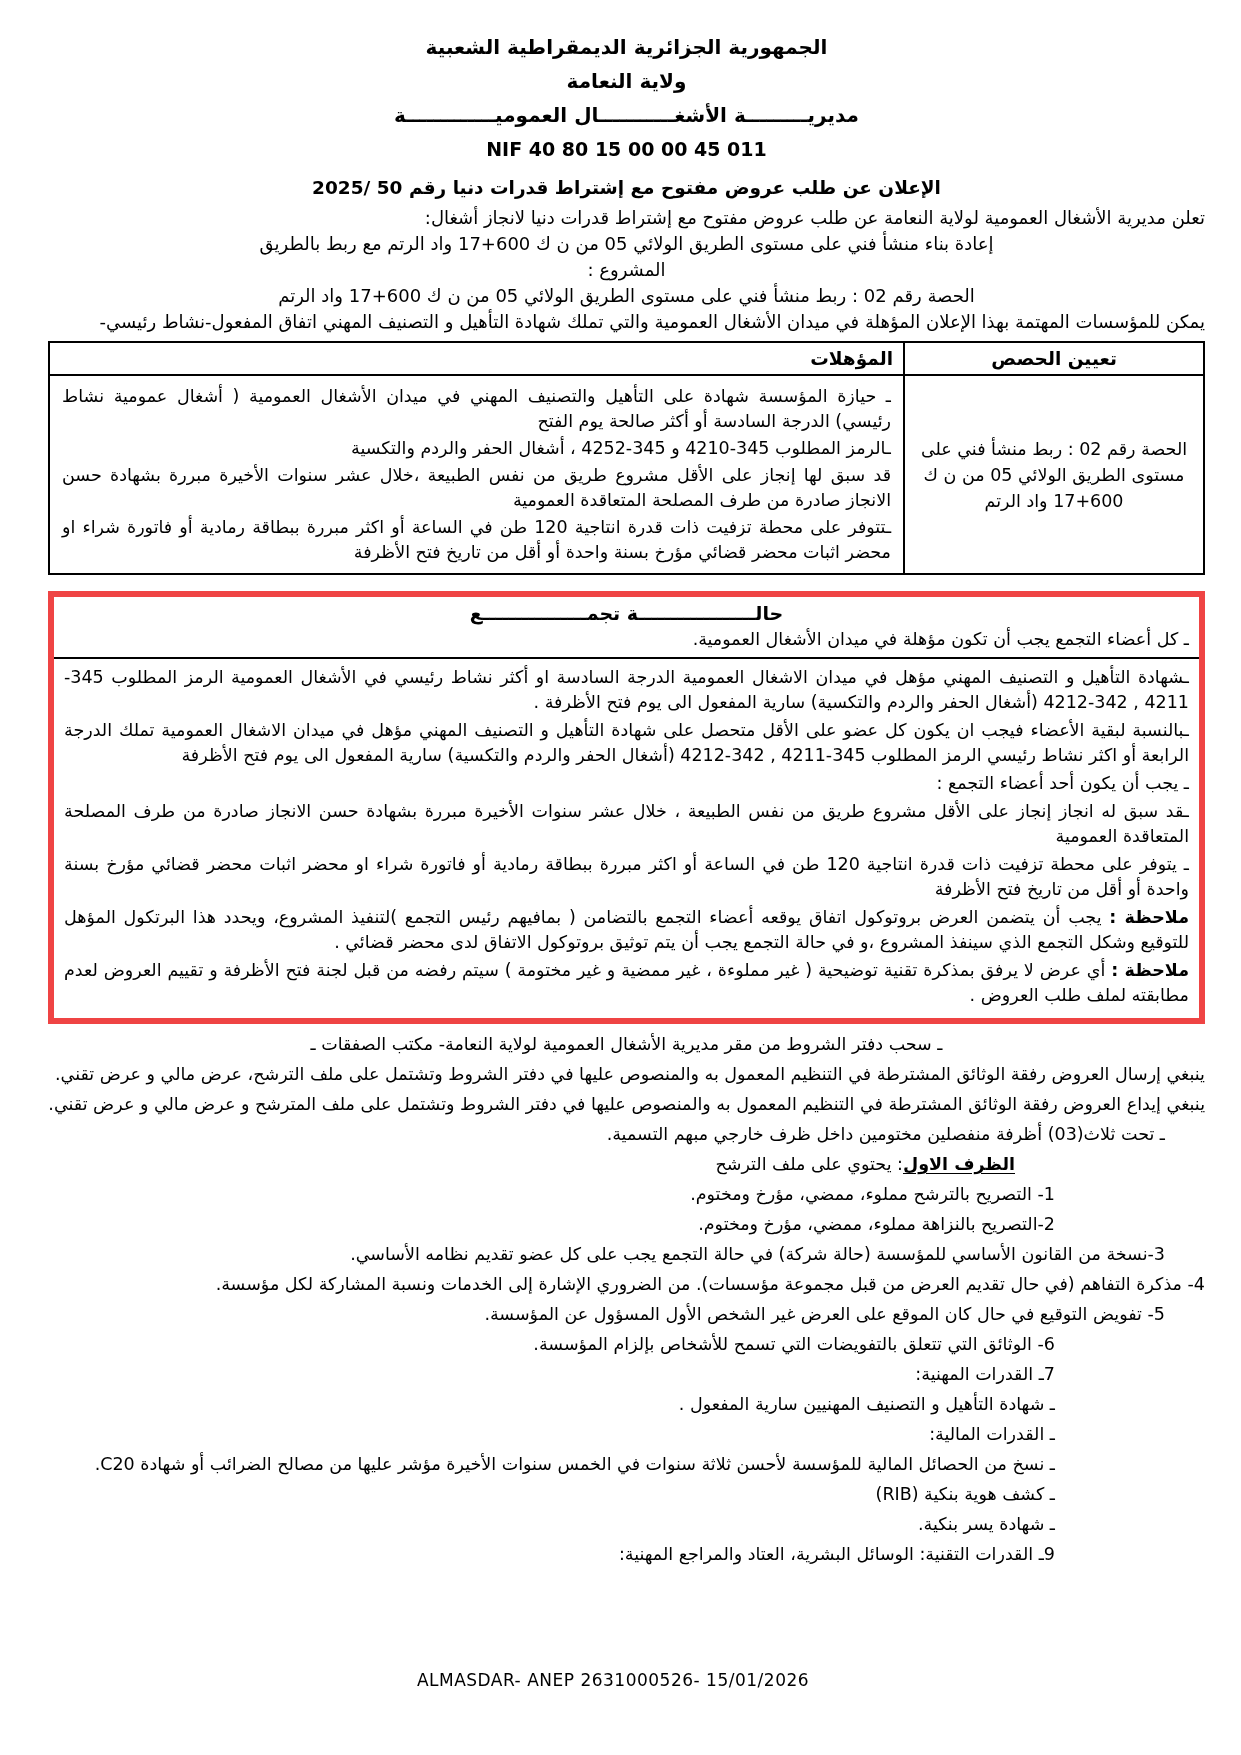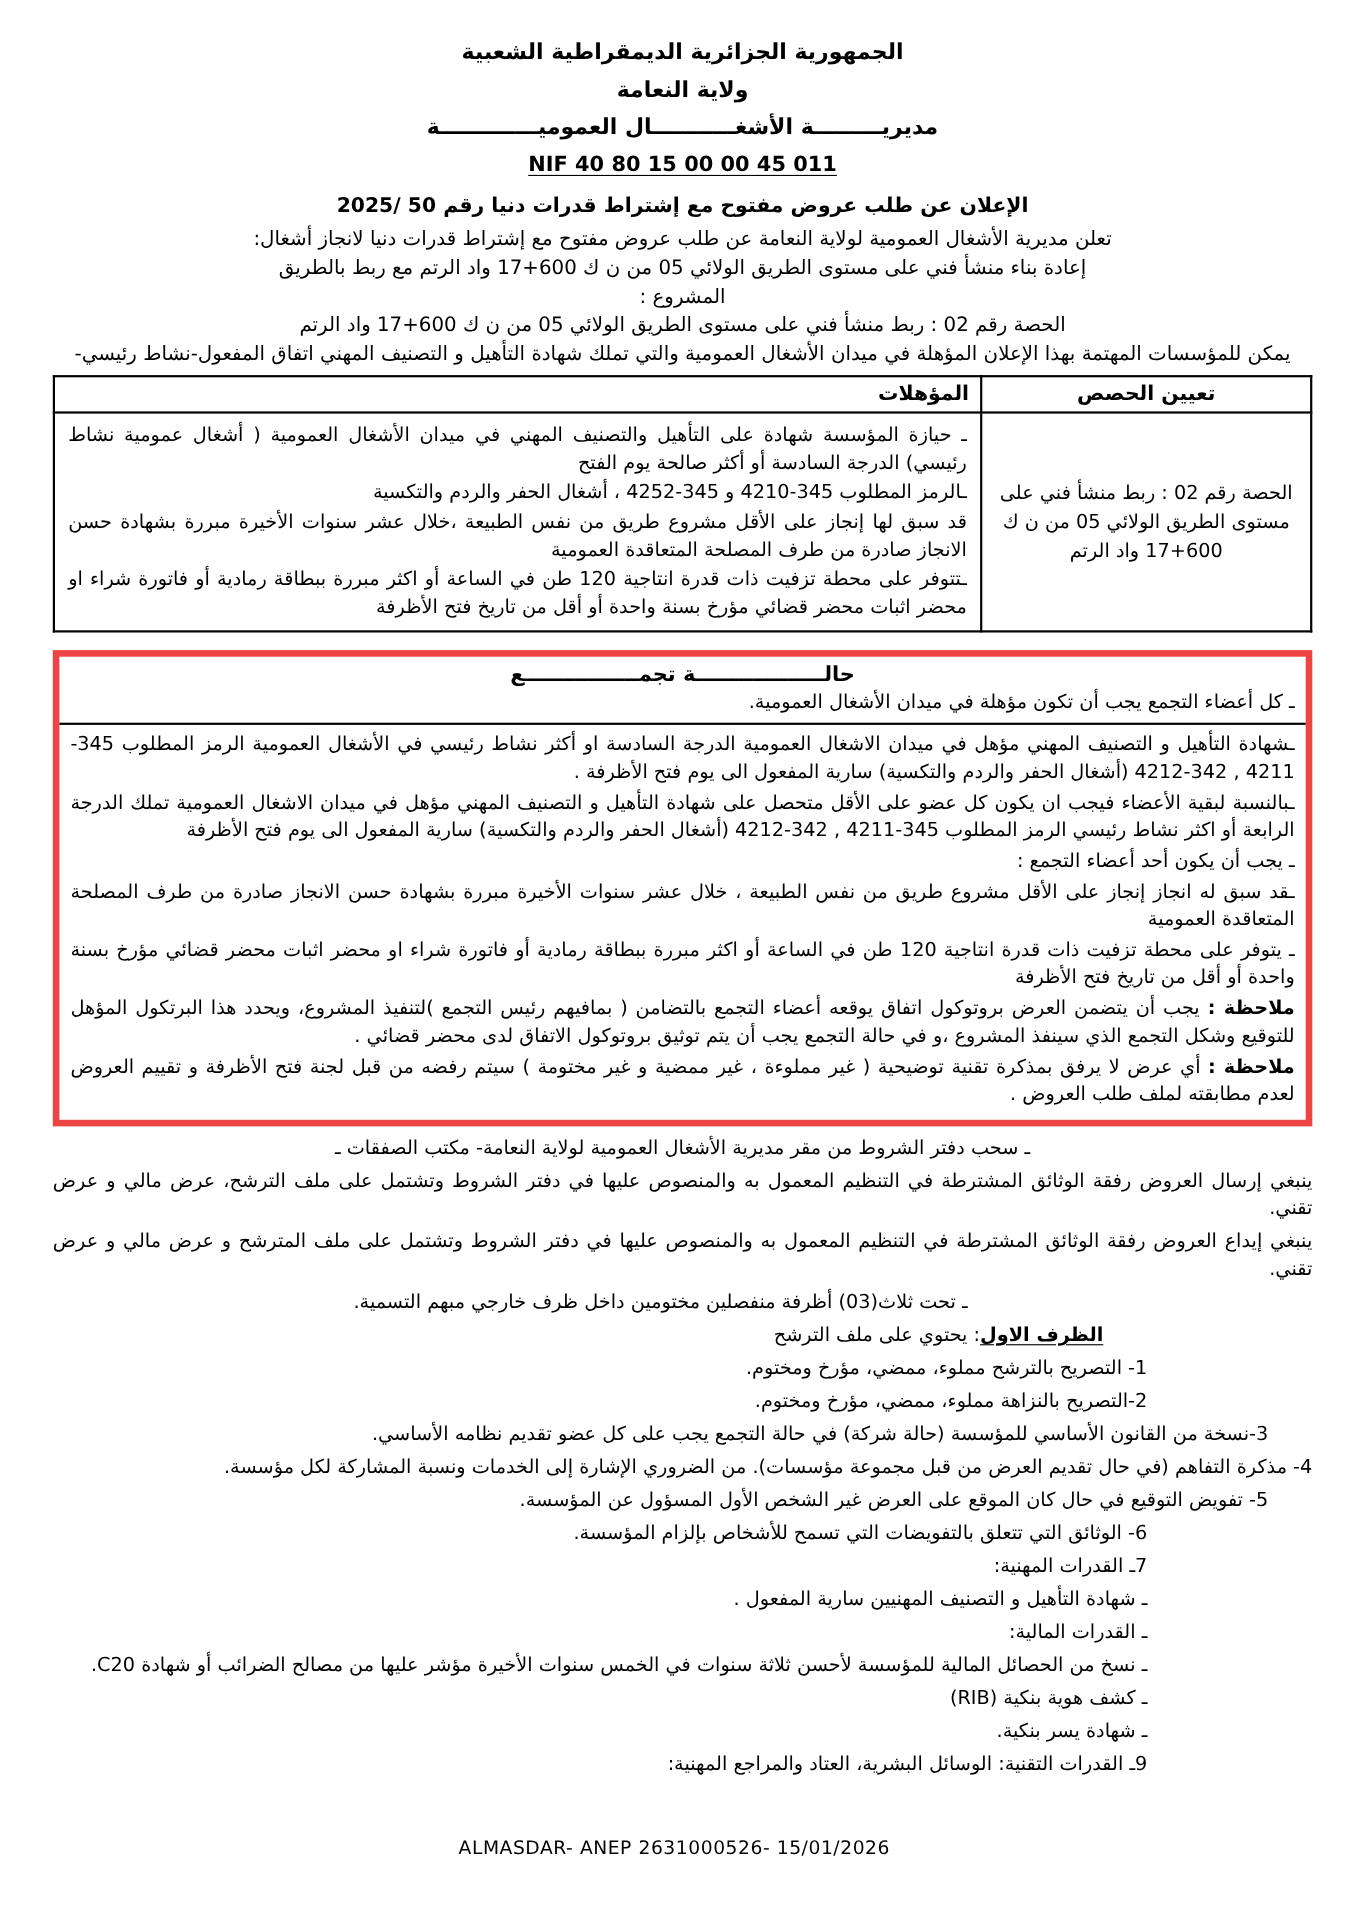--- a/index.html
+++ b/index.html
@@ -4,35 +4,35 @@
 <style>
   * { margin:0; padding:0; box-sizing:border-box; }
   html, body { background:#ffffff; }
   .page {
     position:relative;
     width:1241px; height:1718px;
     margin:0 auto;
     background:#ffffff; color:#000;
     direction:rtl;
     font-family:"DejaVu Sans", sans-serif;
-    padding:30px 48px 60px 48px;
+    padding:30px 36px 60px 48px;
     overflow:hidden;
   }
   
   .hdr { text-align:center; font-weight:bold; }
   .hdr-line { font-size:20px; line-height:34px; }
   .hdr-nif  { font-size:19px; line-height:34px; }
-  .hdr-nif span { direction:ltr; unicode-bidi:embed; text-decoration:underline; text-underline-offset:4px; }
+  .hdr-nif span { direction:ltr; unicode-bidi:embed; text-underline-offset:4px; }
   
   .doc-title { text-align:center; font-weight:bold; font-size:18.5px; margin-top:9px; line-height:26px; }
   
   .intro { margin-top:4px; font-size:18px; line-height:25px; }
   .intro p { margin:1px 0; }
   .t-center { text-align:center; }
-  .t-right  { text-align:center; }
+  .t-right  { text-align:right; }
   .t-just   { text-align:justify; }
   
   .lots-table { width:100%; border-collapse:collapse; margin-top:7px; font-size:17.5px; }
   .lots-table th, .lots-table td { border:2px solid #000; }
   .lots-table th { font-size:18.5px; font-weight:bold; padding:5px 10px; }
   .th-lots { width:300px; text-align:center; }
   .th-qual { text-align:right; }
   .td-lot  { text-align:center; vertical-align:middle; padding:8px 14px; line-height:26px; }
   .td-qual { padding:6px 12px; text-align:justify; line-height:25px; }
   .td-qual p { margin:2px 0; }

